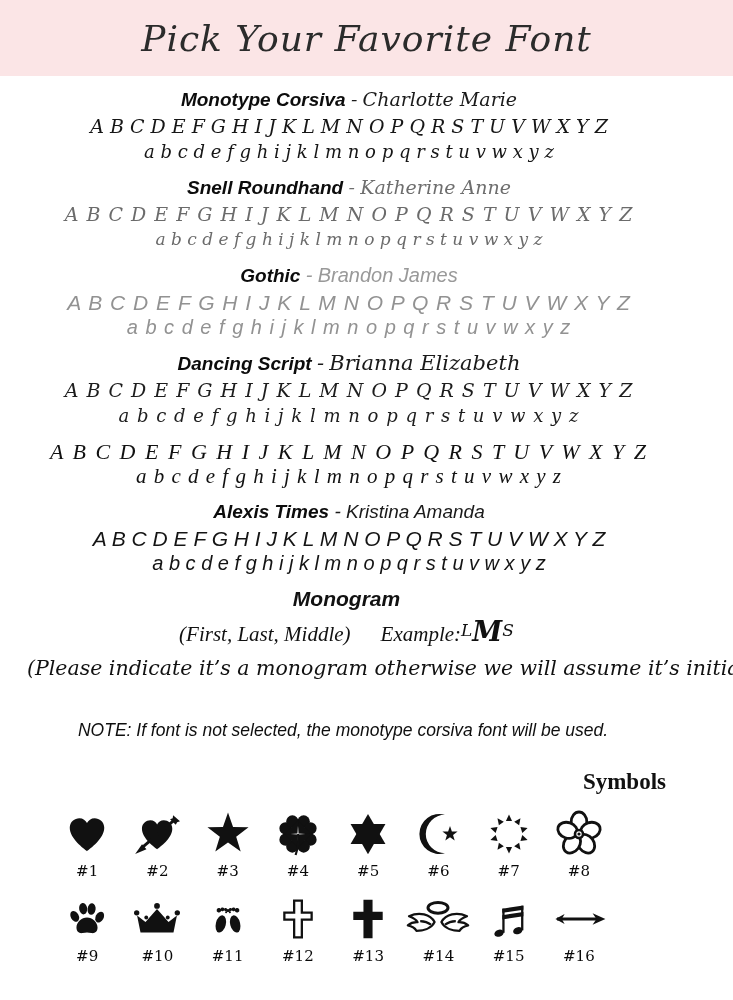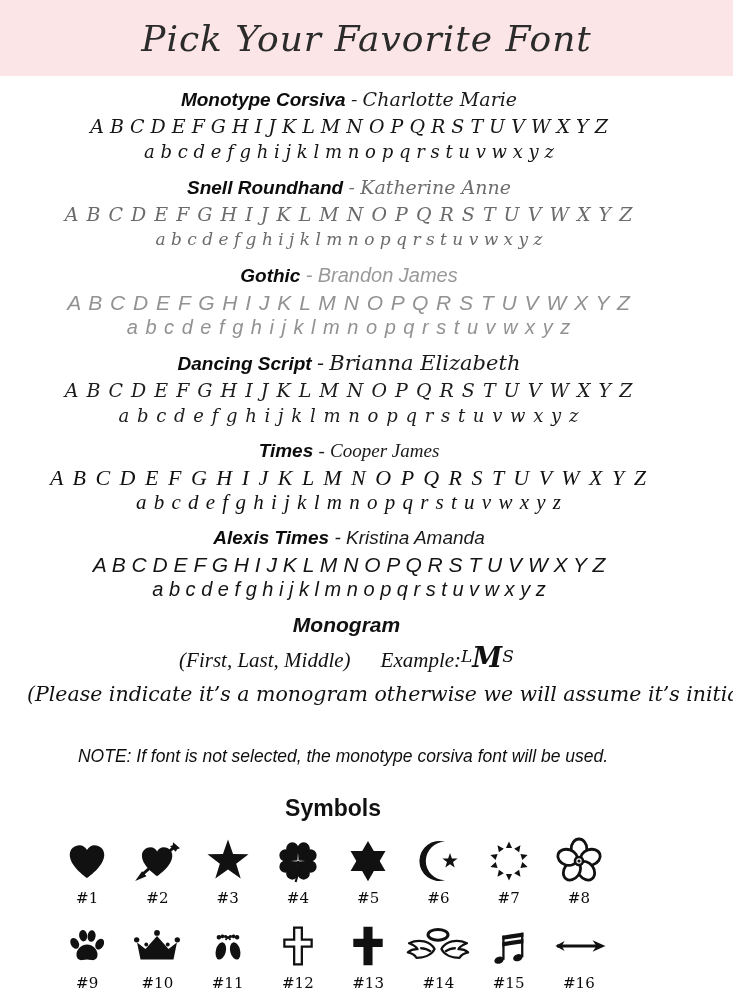--- a/index.html
+++ b/index.html
@@ -53,21 +53,21 @@
   .mono-sm { font-size:17px; vertical-align:5px; }
   .mono-lg { font-size:27px; font-weight:bold; }
   .monogram-note { font-family:"DejaVu Serif", serif; font-style:italic; font-size:20.5px;
                    line-height:32px; color:#111; white-space:nowrap; }
 
   
   .note-line { margin-top:36px; text-align:center; font-style:italic;
                font-size:17.5px; color:#0e0e0e;padding-left:20px; }
 
   
-  .symbols-title { margin-top:28px; text-align:center; font-family:Liberation Sans, sans-serif;
+  .symbols-title { margin-top:28px; text-align:right; font-family:Liberation Serif, serif;
                    font-weight:bold; font-size:23px; }
   .symbol-row { display:flex; justify-content:space-between; padding:0 52px; margin-top:14px; }
   .symbol-cell { width:72px; display:flex; flex-direction:column; align-items:center; }
   .symbol-art { height:50px; display:flex; align-items:center; justify-content:center; }
   .symbol-label { font-family:"DejaVu Serif", serif; font-size:15px; margin-top:3px; color:#0a0a0a; }
   svg { display:block; }
 </style>
 </head>
 <body>
 
@@ -113,25 +113,20 @@
       <div class="font-head">
         <span class="font-name">Dancing Script</span>
         <span class="ex-3 font-dash">-</span>
         <span class="ex-3">Brianna Elizabeth</span>
       </div>
       <div class="alpha upper al-3">A B C D E F G H I J K L M N O P Q R S T U V W X Y Z</div>
       <div class="alpha lower al-3">a b c d e f g h i j k l m n o p q r s t u v w x y z</div>
     </div>
 
     <div class="font-section">
-      <div class="font-head">
-        <span class="font-name">Times</span>
-        <span class="ex-4 font-dash">-</span>
-        <span class="ex-4">Cooper James</span>
-      </div>
       <div class="alpha upper al-4">A B C D E F G H I J K L M N O P Q R S T U V W X Y Z</div>
       <div class="alpha lower al-4">a b c d e f g h i j k l m n o p q r s t u v w x y z</div>
     </div>
 
     <div class="font-section">
       <div class="font-head">
         <span class="font-name">Alexis Times</span>
         <span class="ex-5 font-dash">-</span>
         <span class="ex-5">Kristina Amanda</span>
       </div>

